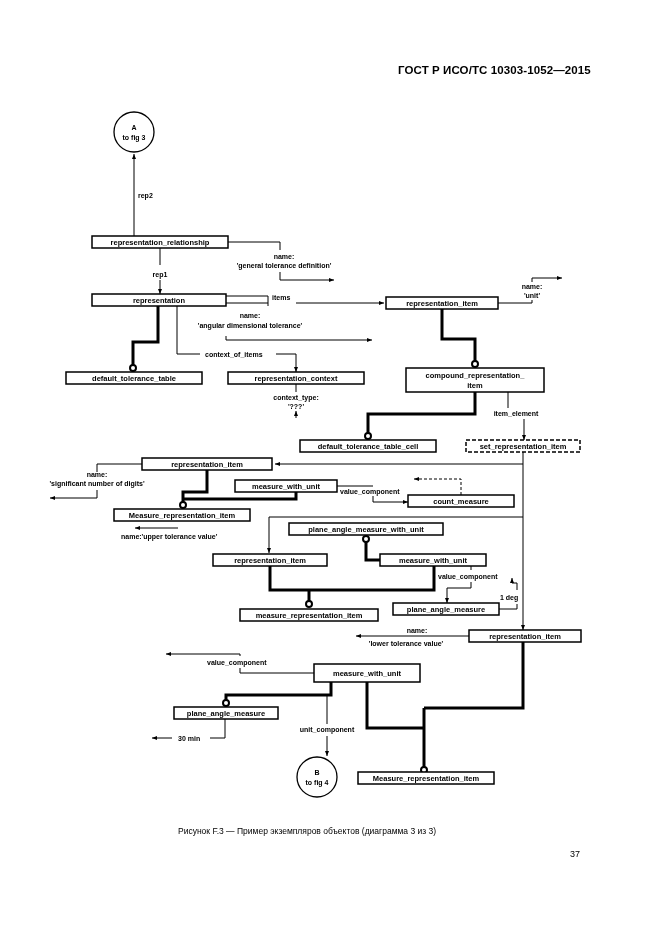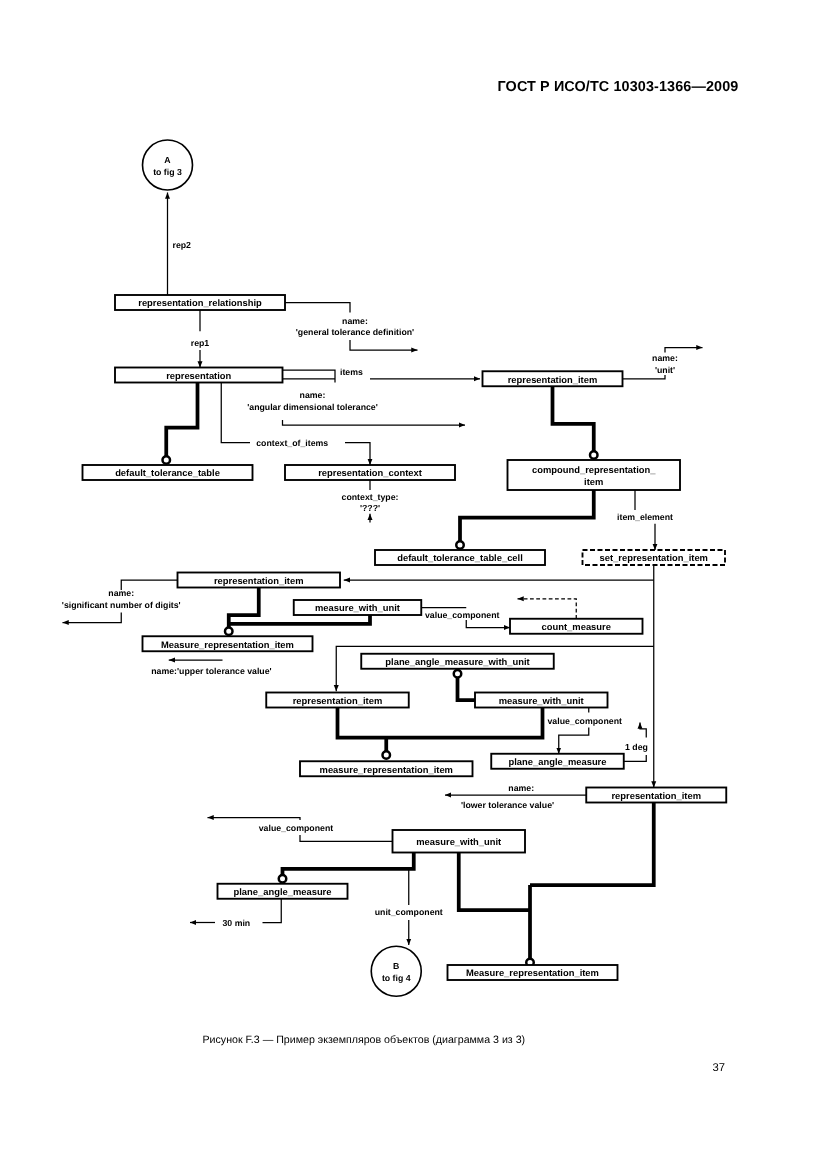--- a/index.html
+++ b/index.html
@@ -1,35 +1,35 @@
 <!DOCTYPE html>
 <html><head>
 <meta charset="utf-8">
 <style>
   html, body { margin: 0; padding: 0; background: #ffffff; }
   body { width: 661px; height: 936px; position: relative; overflow: hidden;
          font-family: "Liberation Sans", sans-serif; color: #000; }
   .header { position: absolute; left: 398px; top: 64px; font-size: 11.5px; font-weight: bold; letter-spacing: 0.1px; }
-  .caption { position: absolute; left: 162px; top: 826px; font-size: 8.5px; }
+  .caption { position: absolute; left: 178px; top: 826px; font-size: 8.5px; }
   .pagenum { position: absolute; left: 570px; top: 849px; font-size: 9px; }
   svg { position: absolute; left: 0; top: 0; }
   svg text { font-family: "Liberation Sans", sans-serif; }
   .box { fill: #fff; stroke: #000; stroke-width: 1.5; }
   .box-dashed { fill: #fff; stroke: #000; stroke-width: 1.5; stroke-dasharray: 4 2; }
   .lbl { font-size: 7.5px; font-weight: bold; text-anchor: middle; }
   .attr { font-size: 7px; font-weight: bold; }
   .thin { stroke: #000; stroke-width: 1; fill: none; }
   .thick { stroke: #000; stroke-width: 3; fill: none; }
   .circ { fill: #fff; stroke: #000; stroke-width: 1.3; }
   .ring { fill: #fff; stroke: #000; stroke-width: 2; }
 </style>
 </head>
 <body>
 
-<div class="header">ГОСТ Р ИСО/ТС 10303-1366—2009</div>
+<div class="header">ГОСТ Р ИСО/ТС 10303-1052—2015</div>
 
 <svg width="661" height="936" viewBox="0 0 661 936">
   <defs>
     <marker id="arr" markerWidth="6" markerHeight="6" refX="5" refY="3" orient="auto">
       <path d="M0,1 L5,3 L0,5 z" fill="#000"></path>
     </marker>
   </defs>
 
   <g>
     <circle class="circ" cx="134" cy="132" r="20"></circle>

